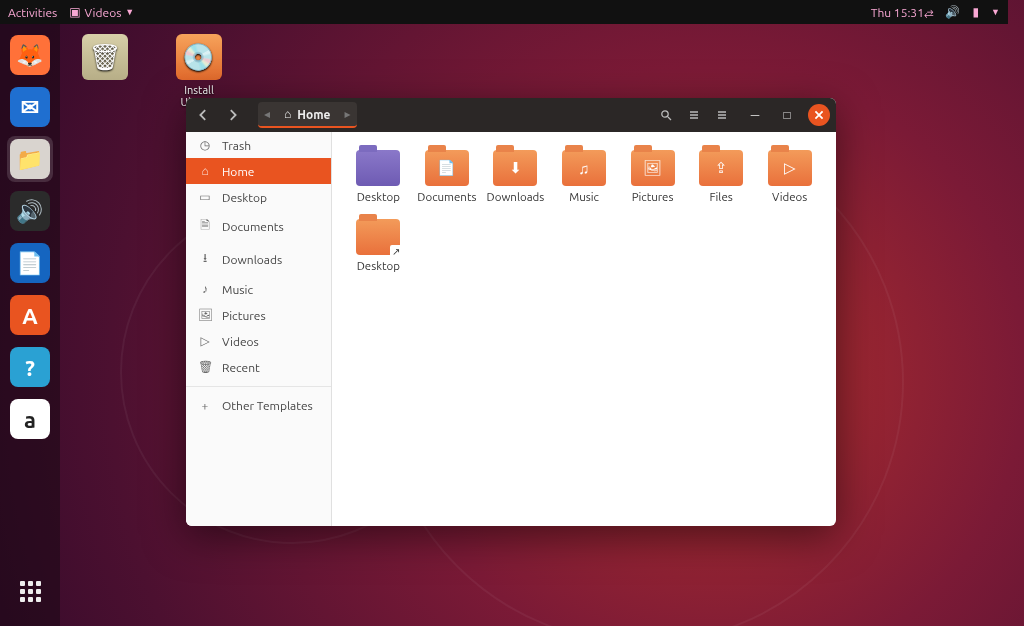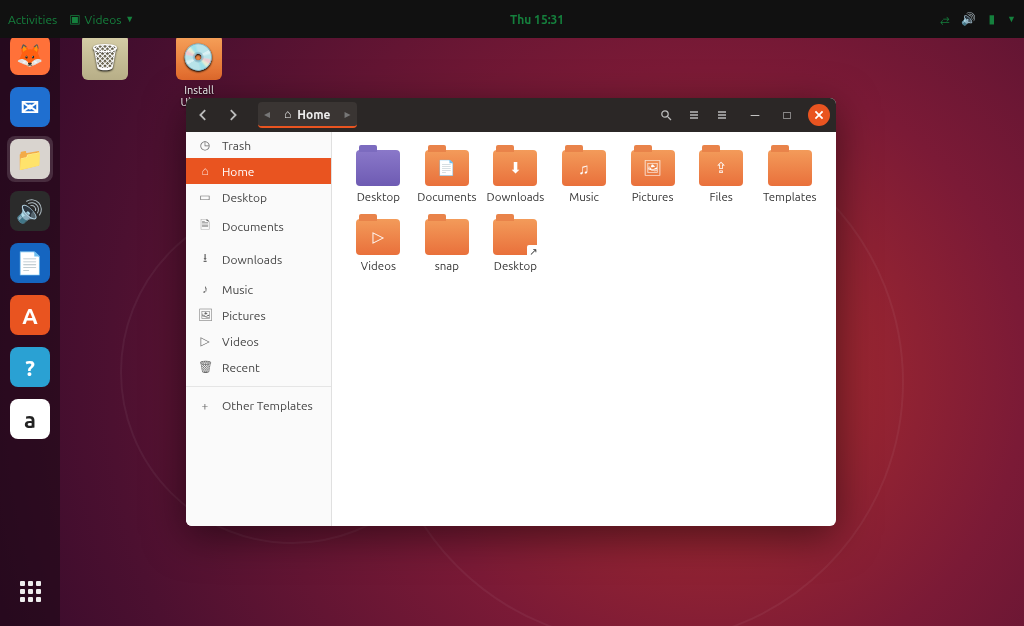--- a/index.html
+++ b/index.html
@@ -4,23 +4,23 @@
 <style>
   * { margin: 0; padding: 0; box-sizing: border-box; font-family: Ubuntu, "Segoe UI", sans-serif; }
   body { width: 1024px; height: 626px; overflow: hidden; position: relative; background: #4c1030; }
   
   .wallpaper { position:absolute; inset:0; background: radial-gradient(circle at 70% 60%, #b12f2d 0%, #7b1a36 38%, #4c1030 75%, #31092a 100%); }
   .wallpaper::before, .wallpaper::after{content:"";position:absolute;border:2px solid rgba(255,255,255,.05);border-radius:50%}
   .wallpaper::before{width:520px;height:520px;left:380px;top:120px}
   .wallpaper::after{width:340px;height:340px;left:120px;top:200px}
 
   
-  .top-panel{position:absolute;top:0;left:0;right:0;height:38px;background:#111;color:#15803d;display:flex;align-items:center;font-size:12px;padding:0 8px;z-index:50}
+  .top-panel{position:absolute;top:0;left:0;right:16px;height:24px;background:#111;color:#f9a8d4;display:flex;align-items:center;font-size:12px;padding:0 8px;z-index:50}
   .tp-left,.tp-right{display:flex;align-items:center;gap:12px}
-  .tp-center{flex:1;text-align:center;font-weight:700}
+  .tp-center{flex:1;text-align:right;font-weight:400}
   .tp-item{display:flex;align-items:center;gap:4px;cursor:default}
   .tri{font-size:9px}
 
   
   .dock{position:absolute;left:0;top:24px;bottom:0;width:60px;background:rgba(25,10,20,.55);display:flex;flex-direction:column;align-items:center;padding-top:8px;gap:6px;z-index:40}
   .dock-icon{width:46px;height:46px;border-radius:8px;display:flex;align-items:center;justify-content:center;font-size:22px;color:#fff;position:relative;cursor:pointer}
   .dock-icon.active{background:rgba(255,255,255,.14)}
   .dock-spacer{flex:1}
   .apps-btn{margin-bottom:12px}
   .grid9{display:grid;grid-template-columns:repeat(3,5px);grid-template-rows:repeat(3,5px);gap:3px}
@@ -250,30 +250,22 @@
           </div>
           <div class="item">
             <div class="folder orange">🖼</div>
             <span>Pictures</span>
           </div>
           <div class="item">
             <div class="folder orange">⇪</div>
             <span>Files</span>
           </div>
           <div class="item">
-            <div class="folder orange"></div>
-            <span>Templates</span>
-          </div>
-          <div class="item">
             <div class="folder orange">▷</div>
             <span>Videos</span>
-          </div>
-          <div class="item">
-            <div class="folder orange"></div>
-            <span>snap</span>
           </div>
           <div class="item">
             <div class="folder orange">
               <div class="corner-link">↗</div>
             </div>
             <span>Desktop</span>
           </div>
         </div>
     </div>
   </div>

